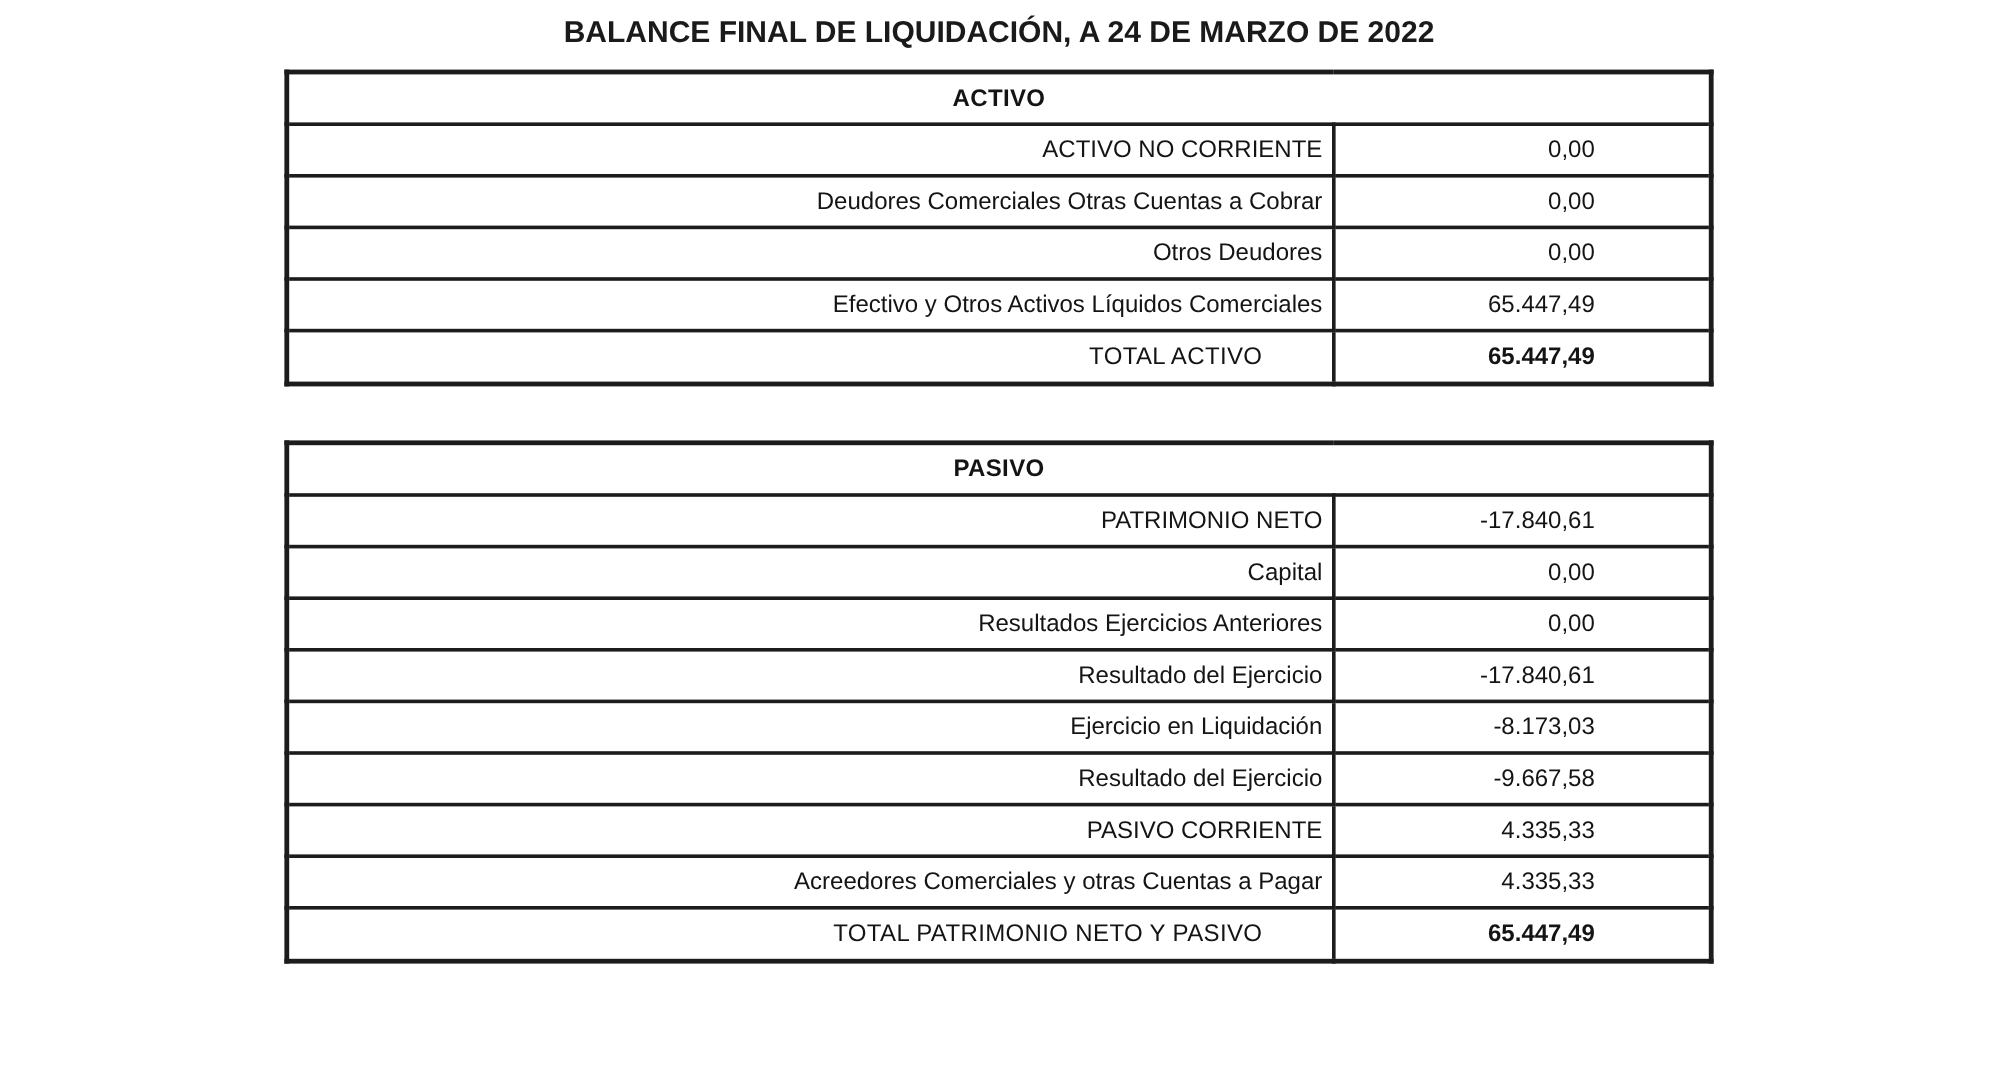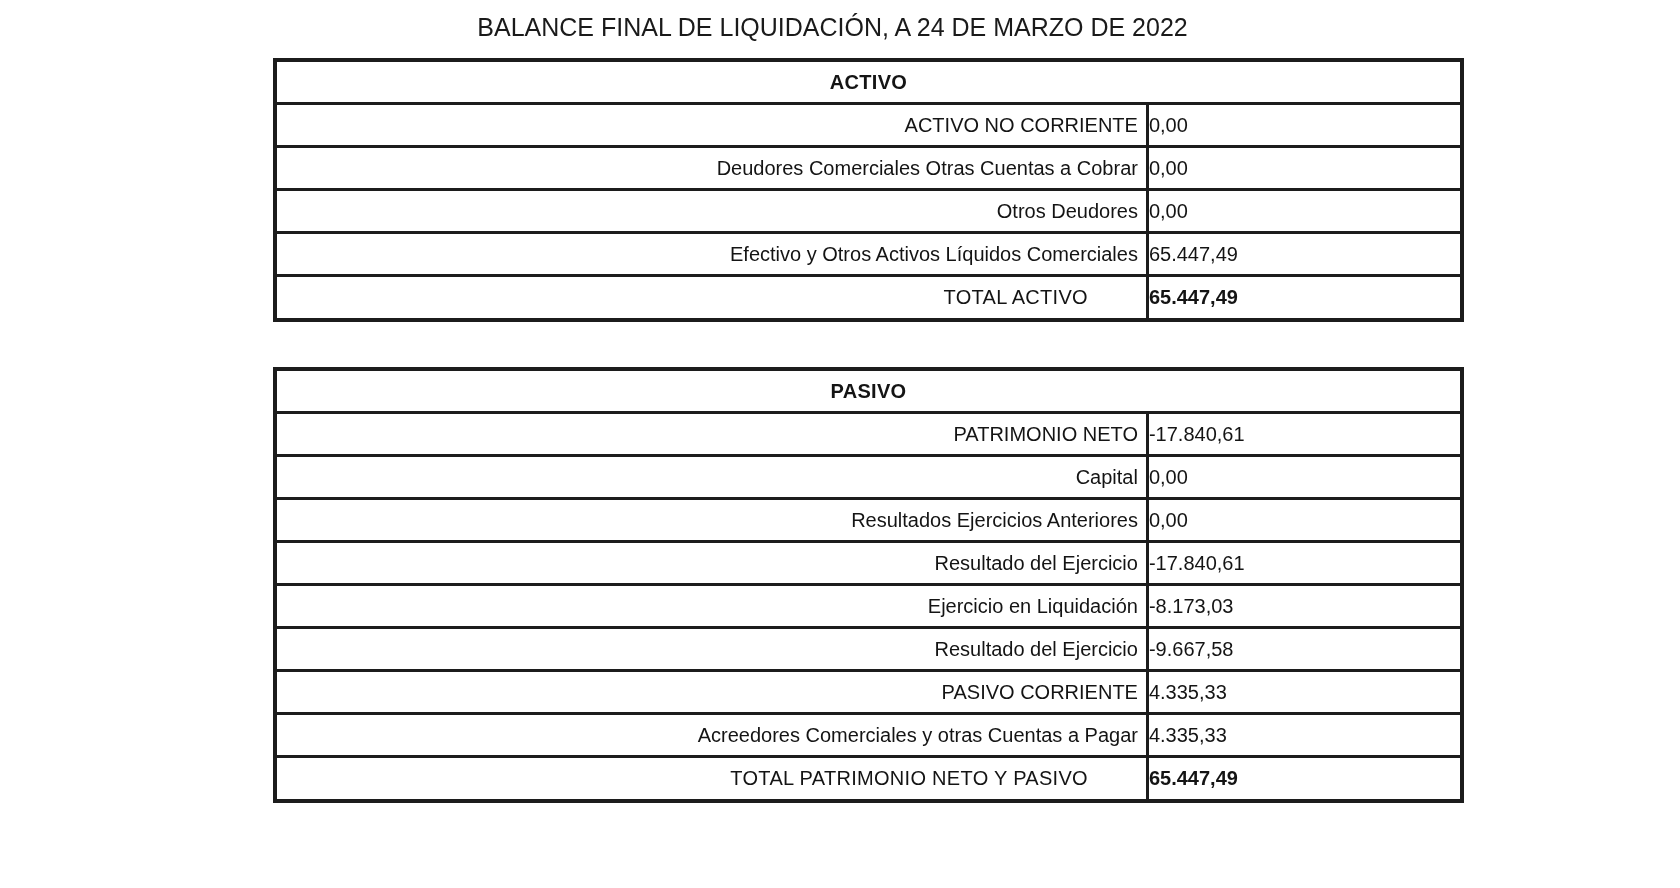--- a/index.html
+++ b/index.html
@@ -17,32 +17,31 @@
     position: absolute;
     left: 237px;
     top: 0;
     width: 1191px;
   }
   .title {
     margin-top: 12px;
     margin-bottom: 16px;
     text-align: center;
     font-size: 25px;
-    font-weight: normal;
+    font-weight: bold;
     line-height: 30px;
     color: #1a1a1a;
     white-space: nowrap;
   }
   table.balance-table {
     width: 100%;
     border-collapse: collapse;
     table-layout: fixed;
     border: 4px solid #1c1c1c;
     background: #ffffff;
-    margin-left: 36px;
   }
   table.balance-table.second { margin-top: 45px; padding-left: 34px; }
   col.col-label { width: 73.5%; }
   col.col-value { width: 26.5%; }
   .balance-table th,
   .balance-table td {
     border: 3px solid #1c1c1c;
     height: 43px;
     font-size: 20px;
     line-height: 22px;
@@ -56,20 +55,21 @@
     letter-spacing: 0.3px;
   }
   td.label {
     text-align: right;
     padding-left: 6px;
     padding-right: 8px;
     overflow: hidden;
     white-space: nowrap;
   }
   td.value {
+    text-align: right;
     padding-right: 95px;
     white-space: nowrap;
   }
   tr.total-row td.label {
     text-align: right;
     padding-right: 58px;
     font-weight: normal;
     letter-spacing: 0.3px;
   }
   tr.total-row td.value {

